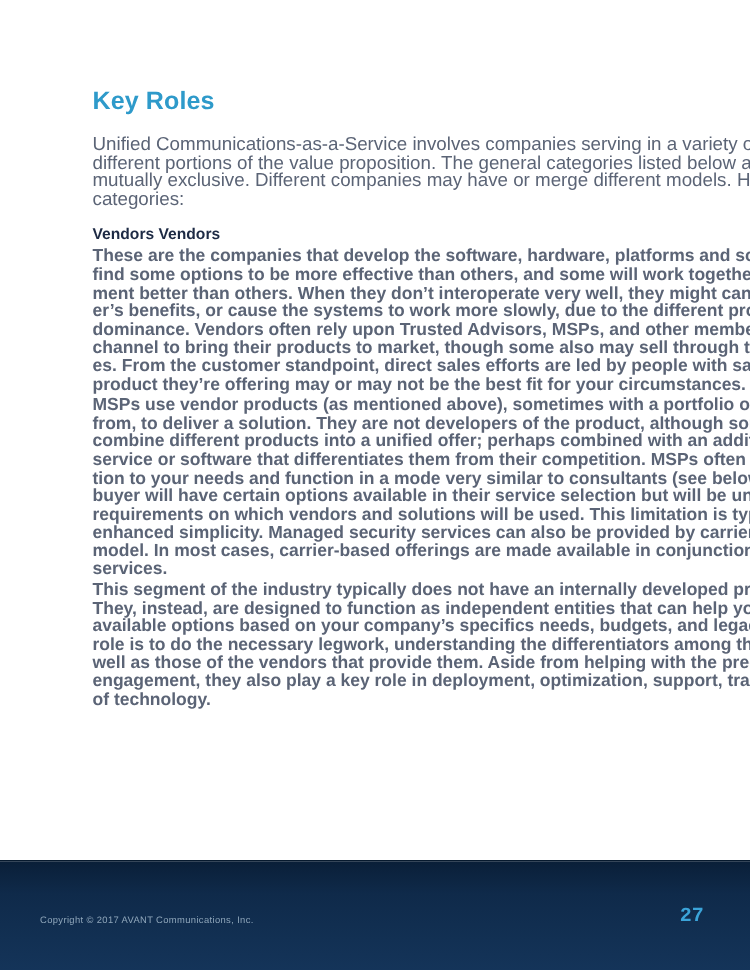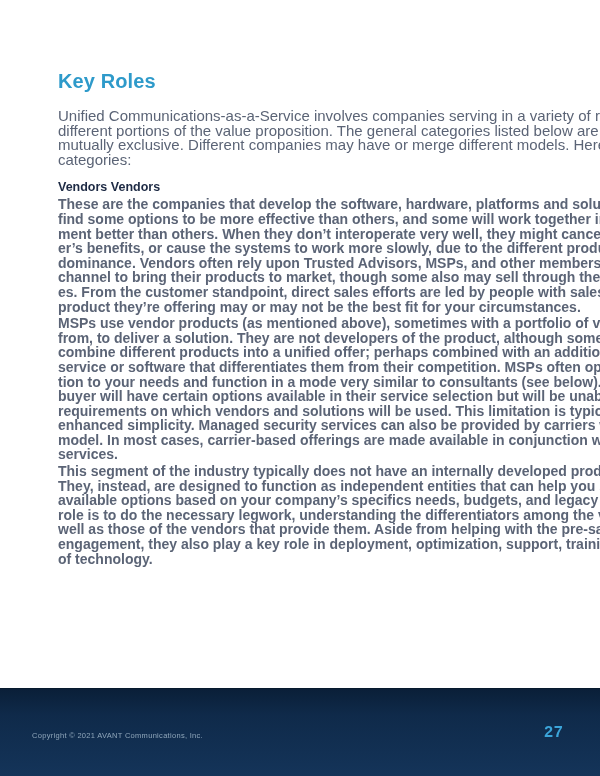--- a/index.html
+++ b/index.html
@@ -19,21 +19,21 @@
     font-family:"Liberation Sans", sans-serif;
     overflow:hidden;
   }
   .page{
     position:relative;
     width:600px;height:776px;
     background:var(--page-bg);
   }
   .content{
     position:absolute;
-    left:58px;top:70px;
+    left:74px;top:70px;
     width:488px;
   }
   .doc-title{
     margin:0;
     font-size:20px;
     line-height:22px;
     font-weight:bold;
     color:var(--accent-blue);
     letter-spacing:0.1px;
   }
@@ -133,17 +133,17 @@
 available options based on your company’s specifics needs, budgets, and legacy infrastructure. Their
 role is to do the necessary legwork, understanding the differentiators among the various offerings as
 well as those of the vendors that provide them. Aside from helping with the pre-sales phase of the
 engagement, they also play a key role in deployment, optimization, support, training, and other facets
 of technology.</p>
     </div>
 
   </div>
 
   <div class="footer">
-    <span class="copyright">Copyright © 2021  AVANT Communications, Inc.</span>
+    <span class="copyright">Copyright © 2017  AVANT Communications, Inc.</span>
     <span class="page-number">27</span>
   </div>
 
 </div>
 
 </body></html>

